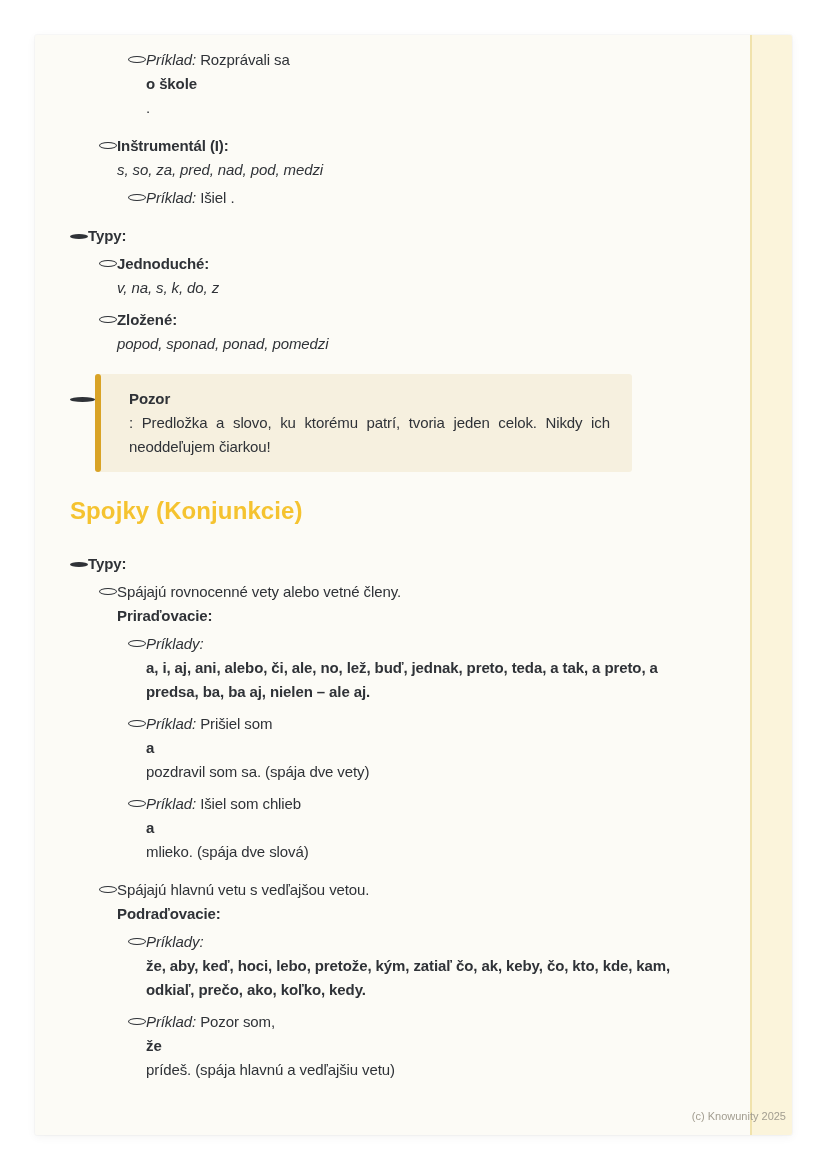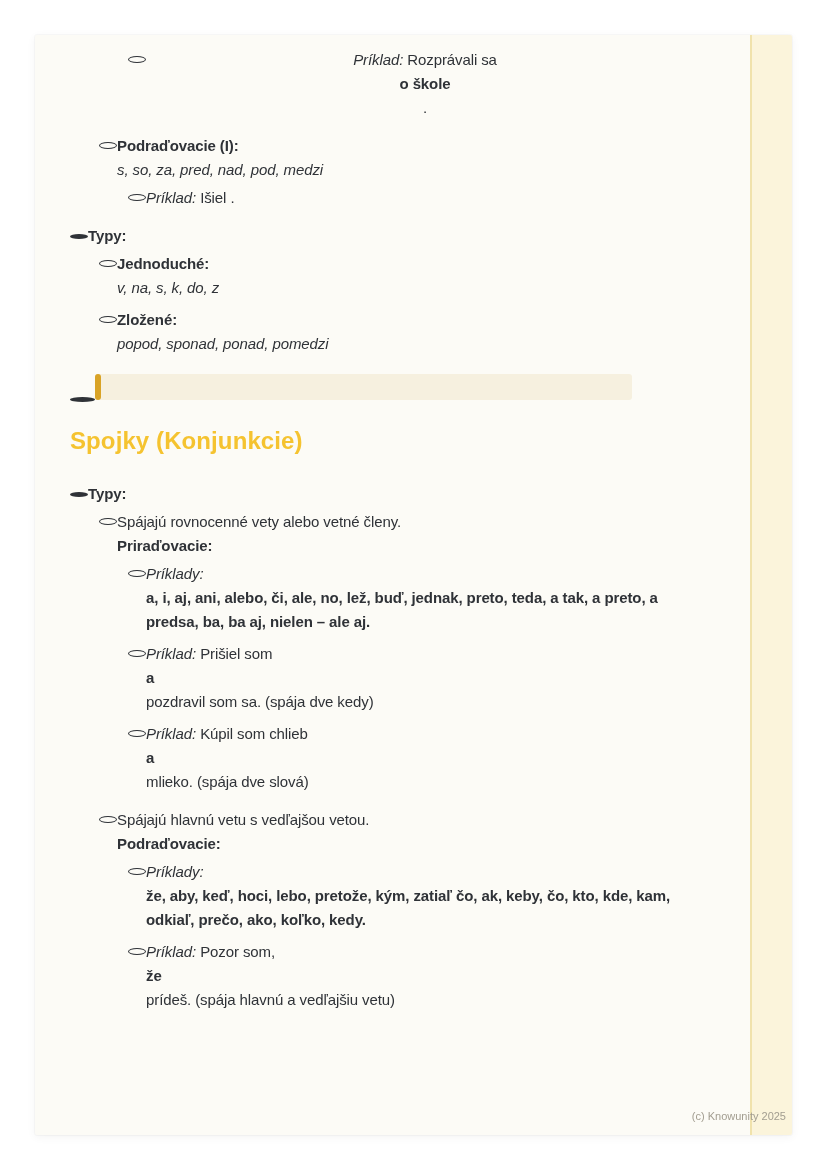--- a/index.html
+++ b/index.html
@@ -25,21 +25,21 @@
   .content {
     position:absolute; left:35px; top:13px; right:88px;
     color:var(--text,#2F3237);
   }
   .li { display:flex; align-items:flex-start; margin-bottom:8px; }
   .lvl1 { padding-left:0; margin-top:14px; }
   .lvl2 { padding-left:29px; }
   .lvl3 { padding-left:58px; }
   .lvl1 + .lvl2, .lvl2 + .lvl3 { margin-top:-4px; }
   .lvl3 + .lvl2 { margin-top:14px; }
-  .content > :first-child { margin-top:0;text-align:center; }
+  .content > :first-child { margin-top:0; }
   .b { flex:0 0 18px; display:block; }
   .disc { width:5px; height:5px; margin-top:10px; border-radius:50%; background:var(--text,#2F3237); }
   .ring { width:7px; height:7px; margin-top:8px; border-radius:50%; border:1.5px solid var(--text,#2F3237); background:transparent; }
   .t { flex:1 1 auto; font-size:15px; line-height:24px; letter-spacing:-0.1px; }
   .seg.n {}
   .seg.b { font-weight:700; }
   .seg.i { font-style:italic; }
   .h2 {
     font-size:24px; line-height:26px; font-weight:700;
     color:var(--heading,#F5C330);
@@ -71,21 +71,21 @@
 
 <div class="page">
   <div class="stripe"></div>
   <div class="content">
       <div class="li lvl3">
         <span class="b ring"></span>
         <p class="t"><span class="seg i">Príklad:</span><span class="seg n"> Rozprávali sa </span><span class="seg b">o škole</span><span class="seg n">.</span></p>
       </div>
       <div class="li lvl2">
         <span class="b ring"></span>
-        <p class="t"><span class="seg b">Podraďovacie (I):</span><span class="seg i"> s, so, za, pred, nad, pod, medzi</span></p>
+        <p class="t"><span class="seg b">Inštrumentál (I):</span><span class="seg i"> s, so, za, pred, nad, pod, medzi</span></p>
       </div>
       <div class="li lvl3">
         <span class="b ring"></span>
         <p class="t"><span class="seg i">Príklad:</span><span class="seg n"> Išiel </span><span class="seg n">.</span></p>
       </div>
       <div class="li lvl1">
         <span class="b disc"></span>
         <p class="t">
           <span class="seg b">Typy:</span>
         </p>
@@ -95,44 +95,45 @@
         <p class="t"><span class="seg b">Jednoduché:</span><span class="seg i"> v, na, s, k, do, z</span></p>
       </div>
       <div class="li lvl2">
         <span class="b ring"></span>
         <p class="t"><span class="seg b">Zložené:</span><span class="seg i"> popod, sponad, ponad, pomedzi</span></p>
       </div>
       <div class="li lvl1 callout-row">
         <span class="b disc"></span>
         <div class="callout">
           <span class="bar"></span>
+          <p class="t"><span class="seg b">Pozor</span><span class="seg n">: Predložka a slovo, ku ktorému patrí, tvoria jeden celok. Nikdy ich neoddeľujem čiarkou!</span></p>
         </div>
       </div>
       <h2 class="h2">Spojky (Konjunkcie)</h2>
       <div class="li lvl1">
         <span class="b disc"></span>
         <p class="t">
           <span class="seg b">Typy:</span>
         </p>
       </div>
       <div class="li lvl2">
         <span class="b ring"></span>
         <p class="t"><span class="seg n"> Spájajú rovnocenné vety alebo vetné členy.</span><span class="seg b">Priraďovacie:</span></p>
       </div>
       <div class="li lvl3">
         <span class="b ring"></span>
         <p class="t"><span class="seg i">Príklady:</span><span class="seg b"> a, i, aj, ani, alebo, či, ale, no, lež, buď, jednak, preto, teda, a tak, a preto, a predsa, ba, ba aj, nielen – ale aj.</span></p>
       </div>
       <div class="li lvl3">
         <span class="b ring"></span>
-        <p class="t"><span class="seg i">Príklad:</span><span class="seg n"> Prišiel som </span><span class="seg b">a</span><span class="seg n"> pozdravil som sa. (spája dve kedy)</span></p>
+        <p class="t"><span class="seg i">Príklad:</span><span class="seg n"> Prišiel som </span><span class="seg b">a</span><span class="seg n"> pozdravil som sa. (spája dve vety)</span></p>
       </div>
       <div class="li lvl3">
         <span class="b ring"></span>
-        <p class="t"><span class="seg i">Príklad:</span><span class="seg n"> Kúpil som chlieb </span><span class="seg b">a</span><span class="seg n"> mlieko. (spája dve slová)</span></p>
+        <p class="t"><span class="seg i">Príklad:</span><span class="seg n"> Išiel som chlieb </span><span class="seg b">a</span><span class="seg n"> mlieko. (spája dve slová)</span></p>
       </div>
       <div class="li lvl2">
         <span class="b ring"></span>
         <p class="t"><span class="seg n"> Spájajú hlavnú vetu s vedľajšou vetou.</span><span class="seg b">Podraďovacie:</span></p>
       </div>
       <div class="li lvl3">
         <span class="b ring"></span>
         <p class="t"><span class="seg i">Príklady:</span><span class="seg b"> že, aby, keď, hoci, lebo, pretože, kým, zatiaľ čo, ak, keby, čo, kto, kde, kam, odkiaľ, prečo, ako, koľko, kedy.</span></p>
       </div>
       <div class="li lvl3">

